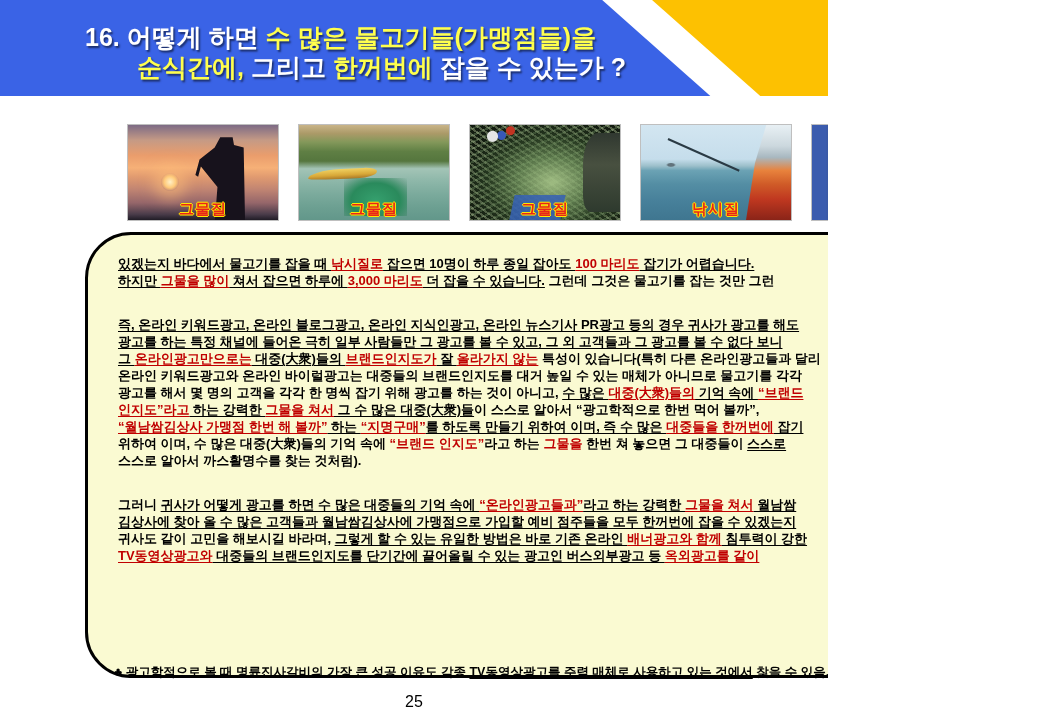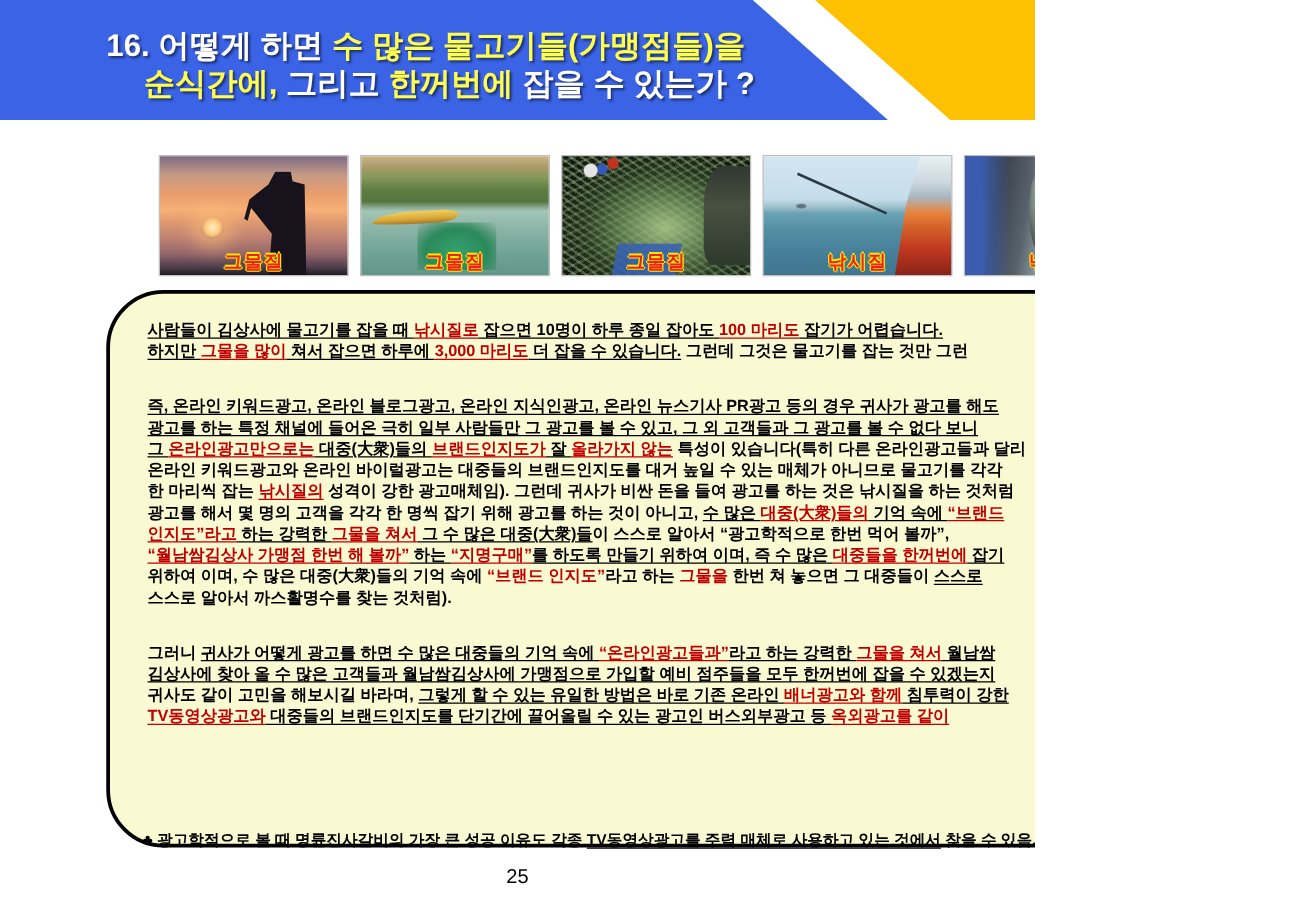--- a/index.html
+++ b/index.html
@@ -7,27 +7,27 @@
          font-family:Liberation Sans, sans-serif;}
 
   
   .banner{position:absolute;left:0;top:0;width:1040px;height:96px;}
   .banner-blue{position:absolute;inset:0;background:#3a63e6;
      clip-path:polygon(0 0,57.9% 0,68.3% 100%,0 100%);}
   .banner-yellow{position:absolute;inset:0;background:#fdc101;
      clip-path:polygon(62.7% 0,100% 0,100% 100%,73.1% 100%);}
   .title{position:absolute;left:85px;top:22px;font-size:25px;font-weight:bold;line-height:30px;
      text-shadow:1.5px 1.5px 2px rgba(0,0,0,.55);white-space:nowrap;}
-  .title .line2{margin-left:30px;text-align:right;}
+  .title .line2{margin-left:52px;text-align:right;}
   .c-w{color:#ffffff}.c-y{color:#ffff4d}
   .c-k{color:#000000}.c-r{color:#c00000}
   .ul{text-decoration:underline;text-underline-offset:2px;text-decoration-thickness:1px;}
 
   
-  .photos{position:absolute;left:128px;top:125px;display:flex;gap:11px;}
+  .photos{position:absolute;left:128px;top:125px;display:flex;gap:21px;}
   .photo{position:relative;width:150px;height:95px;overflow:hidden;flex:0 0 auto;
          box-shadow:0 0 0 1px rgba(0,0,0,.25);}
   .photo-label{position:absolute;left:0;right:0;bottom:1px;text-align:center;
      font-size:15px;font-weight:bold;color:#e8251a;letter-spacing:1px;
      text-shadow:-1px 0 0 #ffe800,1px 0 0 #ffe800,0 -1px 0 #ffe800,0 1px 0 #ffe800;z-index:5;}
   .photo::before,.photo::after{content:'';position:absolute;}
 
   .p1{background:linear-gradient(180deg,#7d6b85 0%,#c59a85 16%,#ea9d6c 32%,#f6b077 45%,#e09a70 55%,#c08472 68%,#95666a 82%,#4a3c4a 94%,#201c26 100%);}
   .p1::before{left:22%;top:50%;width:18px;height:18px;border-radius:50%;
      background:radial-gradient(circle,#fff0c8 0%,#ffca7a 45%,rgba(255,160,90,0) 75%);
@@ -114,29 +114,28 @@
       <span class="photo-label">낚시질</span>
     </div>
     <div class="photo p5">
       <span class="photo-label">낚시질</span>
     </div>
   </div>
 
   <div class="textbox">
     <div>
         <div class="para">
-          <div class="line"><span class="c-k ul">사람들이 김상사에 물고기를 잡을 때 </span><span class="c-r ul">낚시질로</span><span class="c-k ul"> 잡으면 10명이 하루 종일 잡아도 </span><span class="c-r ul">100 마리도</span><span class="c-k ul"> 잡기가 어렵습니다.</span></div>
+          <div class="line"><span class="c-k ul">있겠는지 바다에서 물고기를 잡을 때 </span><span class="c-r ul">낚시질로</span><span class="c-k ul"> 잡으면 10명이 하루 종일 잡아도 </span><span class="c-r ul">100 마리도</span><span class="c-k ul"> 잡기가 어렵습니다.</span></div>
           <div class="line"><span class="c-k ul">하지만 </span><span class="c-r ul">그물을 많이</span><span class="c-k ul"> 쳐서 잡으면 하루에 </span><span class="c-r ul">3,000 마리도</span><span class="c-k ul"> 더 잡을 수 있습니다.</span><span class="c-k"> 그런데 그것은 물고기를 잡는 것만 그런</span></div>
         </div>
         <div class="para">
           <div class="line"><span class="c-k ul">즉, 온라인 키워드광고, 온라인 블로그광고, 온라인 지식인광고, 온라인 뉴스기사 PR광고 등의 경우 </span><span class="c-k ul">귀사가 광고를 해도</span></div>
           <div class="line"><span class="c-k ul">광고를 하는 특정 채널에 들어온 극히 일부 사람들만 그 광고를 볼 수 있고, 그 외 고객들과 그 광고를 볼 수 없다 보니</span></div>
           <div class="line"><span class="c-k ul">그 </span><span class="c-r ul">온라인광고만으로는</span><span class="c-k ul"> 대중(大衆)들의 </span><span class="c-r ul">브랜드인지도가</span><span class="c-k ul"> 잘 </span><span class="c-r ul">올라가지 않는</span><span class="c-k"> 특성이 있습니다(특히 다른 온라인광고들과 달리</span></div>
           <div class="line"><span class="c-k">온라인 키워드광고와 온라인 바이럴광고는 대중들의 브랜드인지도를 대거 높일 수 있는 매체가 아니므로 물고기를 각각</span></div>
-          <div class="line"><span class="c-k">한 마리씩 잡는 </span><span class="c-r ul">낚시질의</span><span class="c-k"> 성격이 강한 광고매체임). 그런데 귀사가 비싼 돈을 들여 광고를 하는 것은 낚시질을 하는 것처럼</span></div>
           <div class="line"><span class="c-k">광고를 해서 몇 명의 고객을 각각 한 명씩 잡기 위해 광고를 하는 것이 아니고, </span><span class="c-k ul">수 많은 </span><span class="c-r ul">대중(大衆)들의</span><span class="c-k ul"> 기억 속에 </span><span class="c-r ul">“브랜드</span></div>
           <div class="line"><span class="c-r ul">인지도”라고</span><span class="c-k ul"> 하는 강력한 </span><span class="c-r ul">그물을 쳐서</span><span class="c-k ul"> 그 수 많은 대중(大衆)들</span><span class="c-k">이 스스로 알아서 “광고학적으로 한번 먹어 볼까”,</span></div>
           <div class="line"><span class="c-r ul">“월남쌈김상사 가맹점 한번 해 볼까”</span><span class="c-k ul"> 하는 </span><span class="c-r ul">“지명구매”</span><span class="c-k ul">를 하도록 만들기 위하여 이며, 즉 수 많은 </span><span class="c-r ul">대중들을 한꺼번에</span><span class="c-k ul"> 잡기</span></div>
           <div class="line"><span class="c-k">위하여 이며, 수 많은 대중(大衆)들의 기억 속에 </span><span class="c-r">“브랜드 인지도”</span><span class="c-k">라고 하는 </span><span class="c-r">그물을</span><span class="c-k"> 한번 쳐 놓으면 그 대중들이 </span><span class="c-k ul">스스로</span></div>
           <div class="line"><span class="c-k">스스로 알아서 까스활명수를 찾는 것처럼).</span></div>
         </div>
         <div class="para">
           <div class="line"><span class="c-k">그러니 </span><span class="c-k ul">귀사가 어떻게 광고를 하면 수 많은 대중들의 기억 속에 </span><span class="c-r ul">“온라인광고들과”</span><span class="c-k ul">라고 하는 강력한 </span><span class="c-r ul">그물을 쳐서</span><span class="c-k ul"> 월남쌈</span></div>
           <div class="line"><span class="c-k ul">김상사에 찾아 올 수 많은 고객들과 월남쌈김상사에 가맹점으로 가입할 예비 점주들을 모두 한꺼번에 잡을 수 있겠는지</span></div>
           <div class="line"><span class="c-k">귀사도 같이 고민을 해보시길 바라며, </span><span class="c-k ul">그렇게 할 수 있는 유일한 방법은 바로 기존 온라인 </span><span class="c-r ul">배너광고와 함께</span><span class="c-k ul"> 침투력이 강한</span></div>

